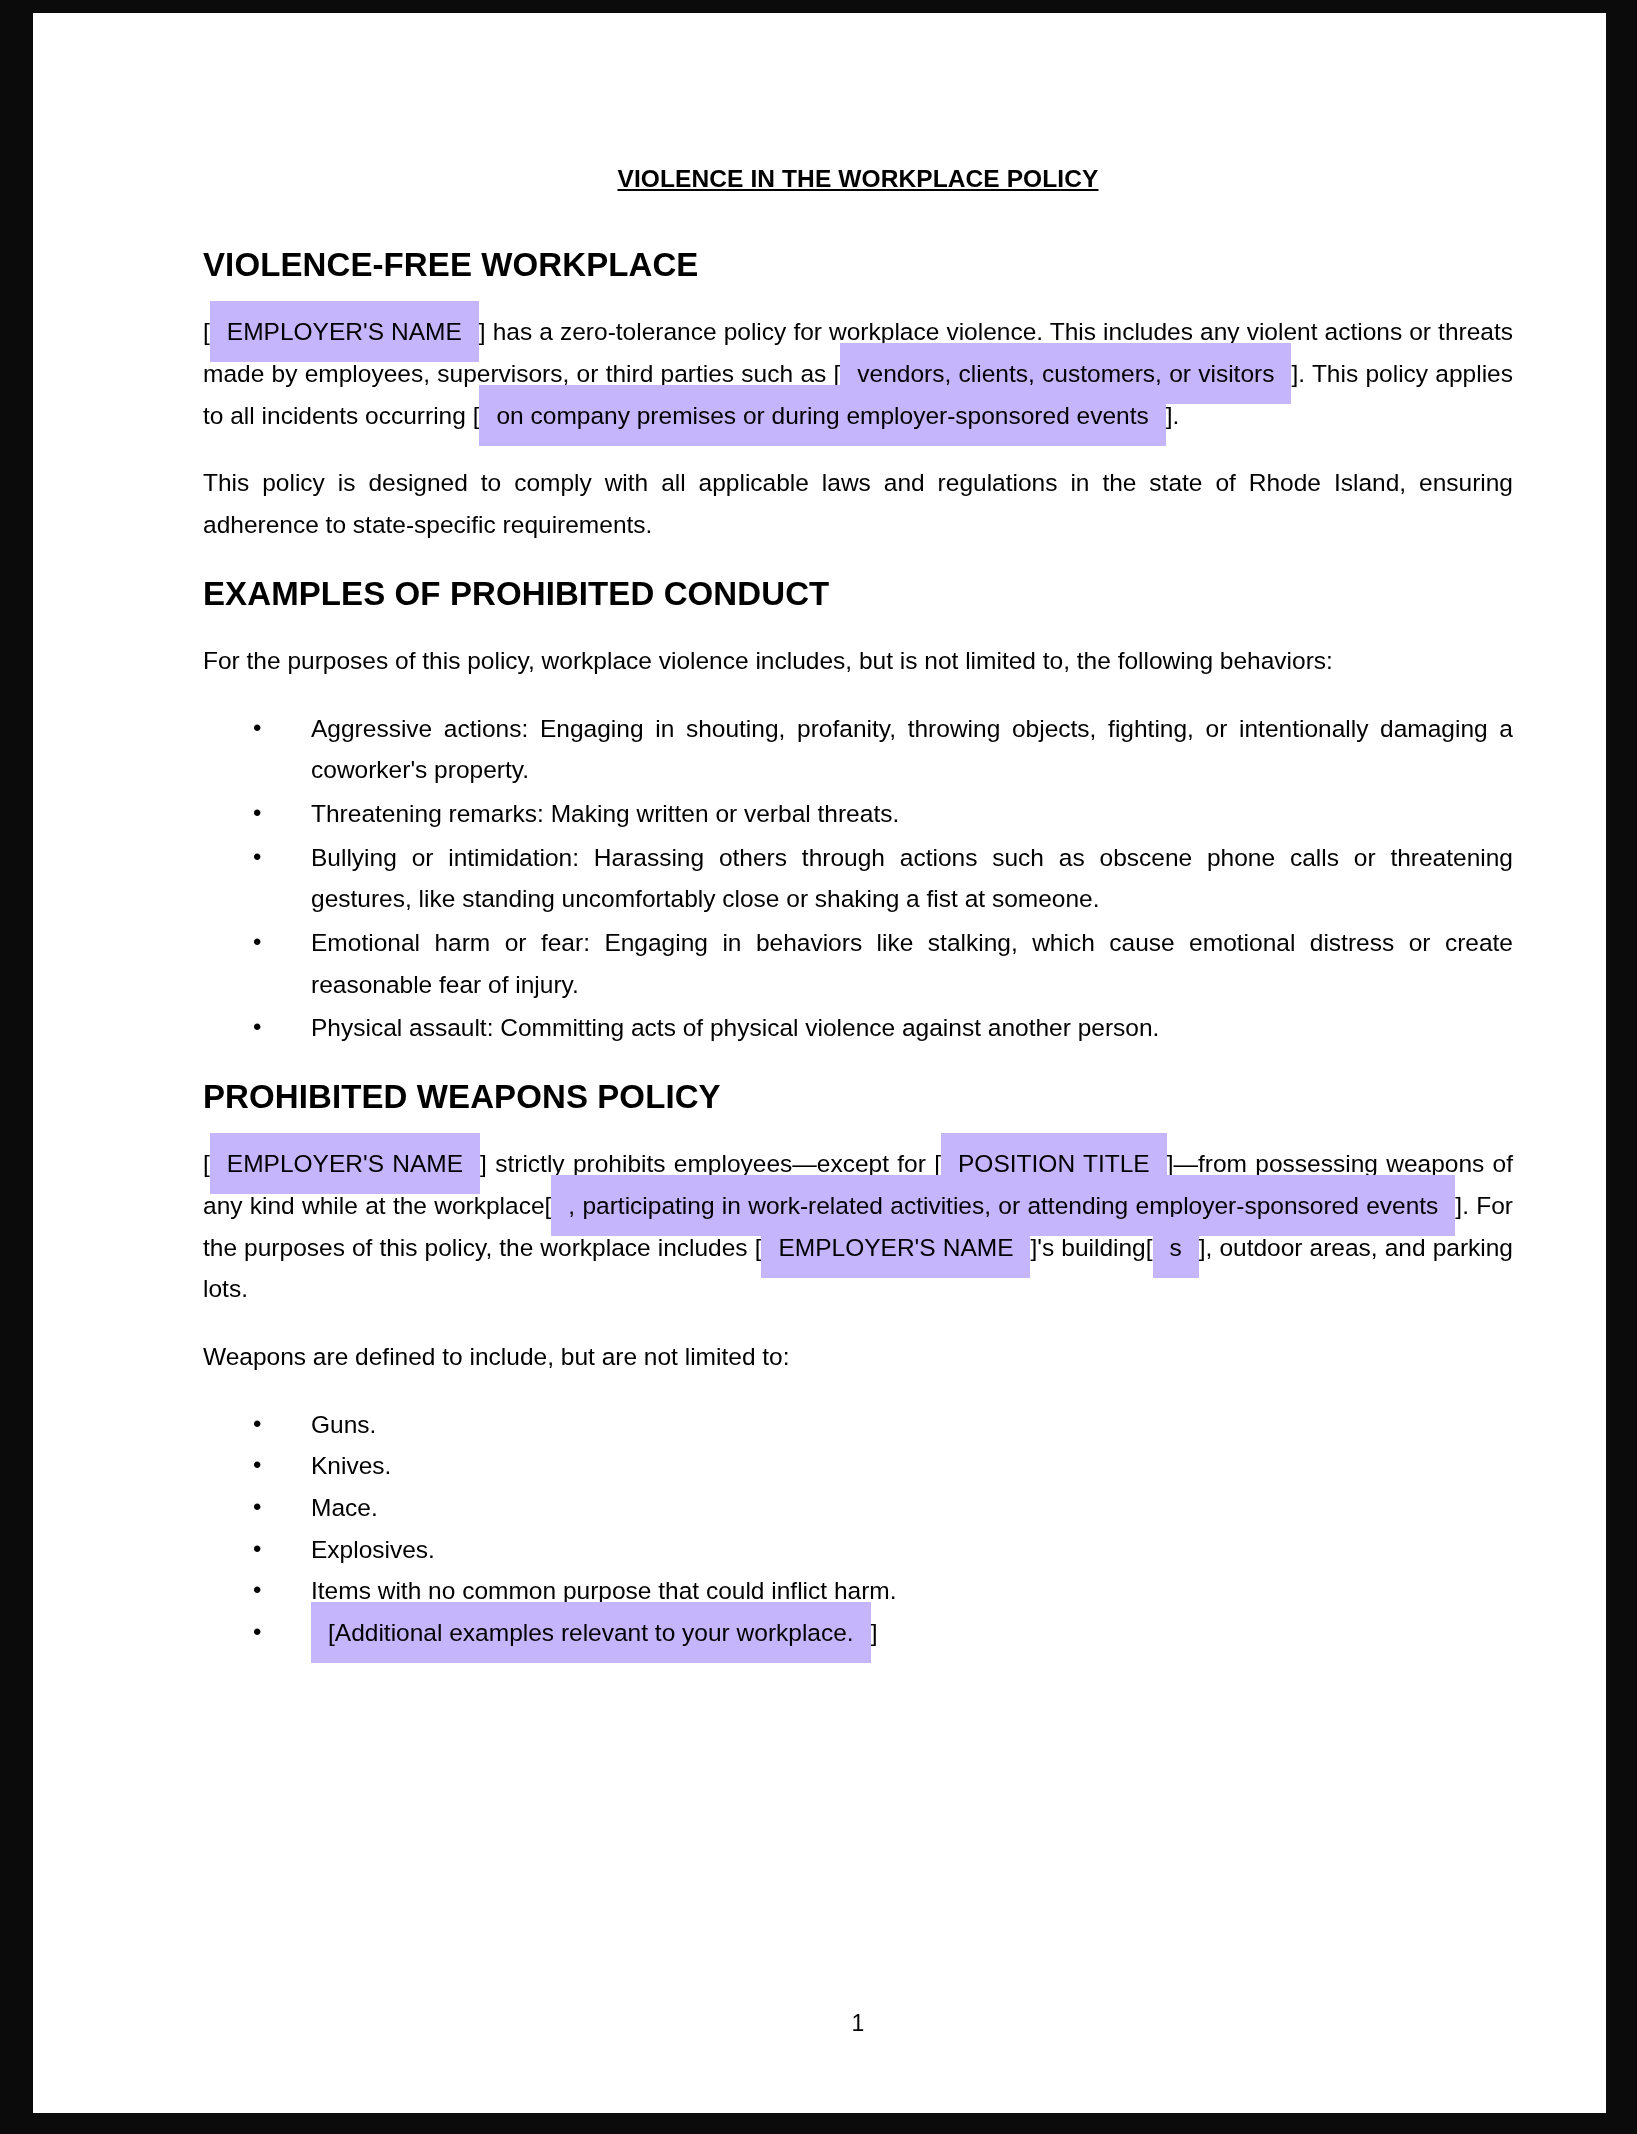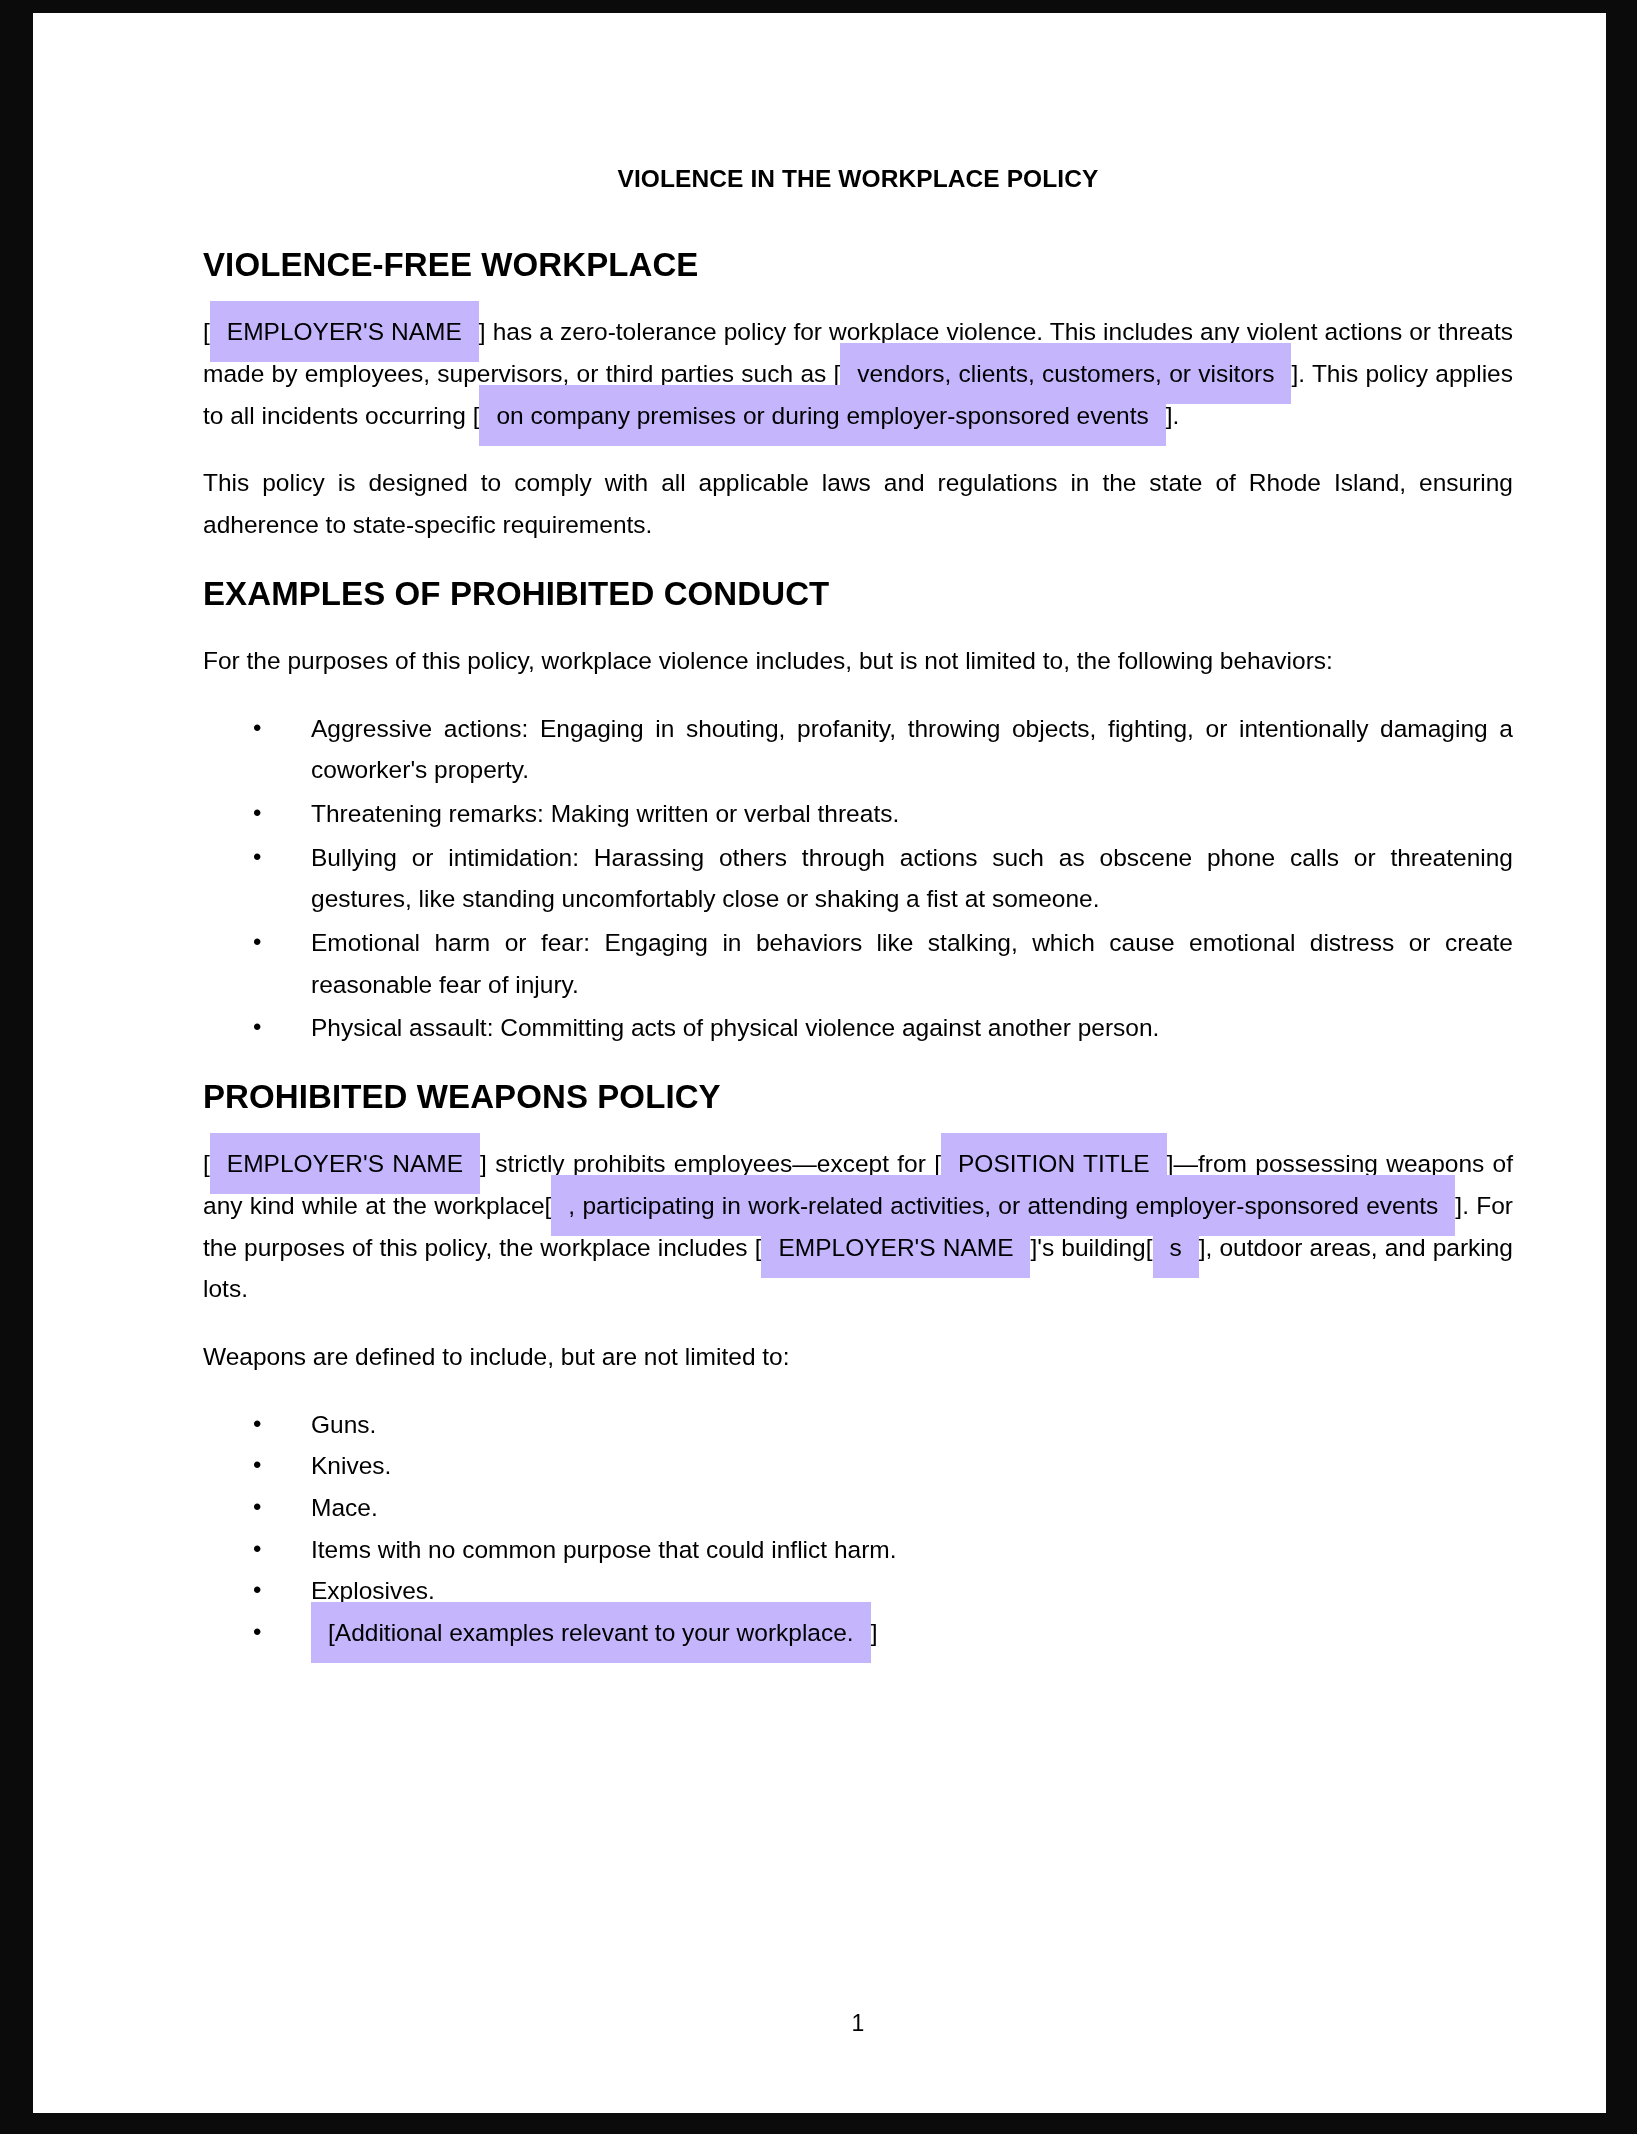--- a/index.html
+++ b/index.html
@@ -41,20 +41,21 @@
   }
 
   .doc-title {
     text-align: center;
     font-weight: bold;
     font-size: 24.5px;
     letter-spacing: 0.1px;
     color: #000;
     margin: 0 0 48px 0;
     line-height: 1.3;
+    text-decoration: underline;
   }
 
   h2.section-heading {
     font-weight: bold;
     font-size: 33px;
     color: #000;
     margin: 0 0 24px 0;
     line-height: 1.35;
     letter-spacing: 0.1px;
   }
@@ -143,22 +144,22 @@
       <h2 class="section-heading">PROHIBITED WEAPONS POLICY</h2>
 
       <p class="para"><span>[</span><mark class="hl">EMPLOYER'S NAME</mark><span>] strictly prohibits employees—except for [</span><mark class="hl">POSITION TITLE</mark><span>]—from possessing weapons of any kind while at the workplace[</span><mark class="hl">, participating in work-related activities, or attending employer-sponsored events</mark><span>]. For the purposes of this policy, the workplace includes [</span><mark class="hl">EMPLOYER'S NAME</mark><span>]'s building[</span><mark class="hl">s</mark><span>], outdoor areas, and parking lots.</span></p>
 
       <p class="para">Weapons are defined to include, but are not limited to:</p>
 
       <ul class="bullets tight">
         <li>Guns.</li>
         <li>Knives.</li>
         <li>Mace.</li>
+        <li>Explosives.</li>
         <li>Items with no common purpose that could inflict harm.</li>
-        <li>Explosives.</li>
         <li><mark class="hl">[Additional examples relevant to your workplace.</mark><span>]</span></li>
       </ul>
 
       <div class="page-number">1</div>
 
     </div>
   </div>
 </div>
 
 </body></html>

